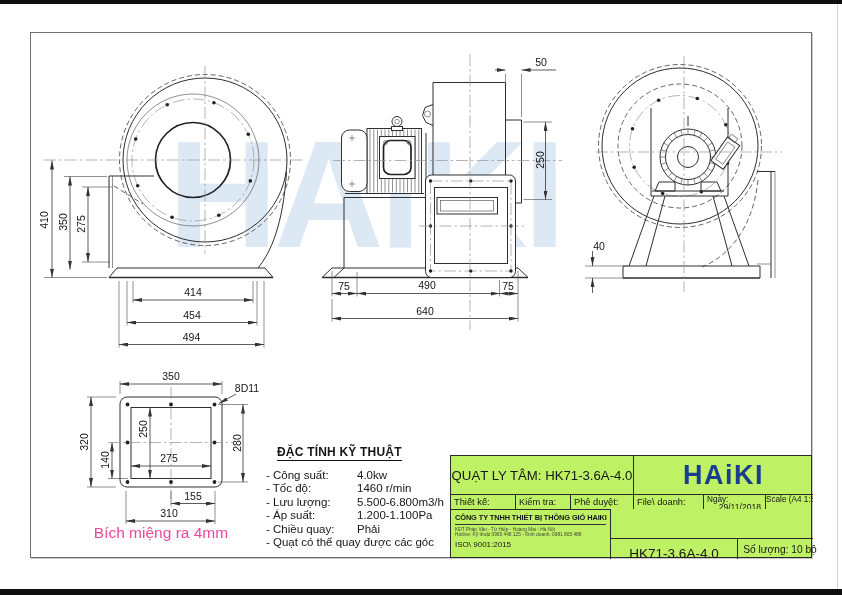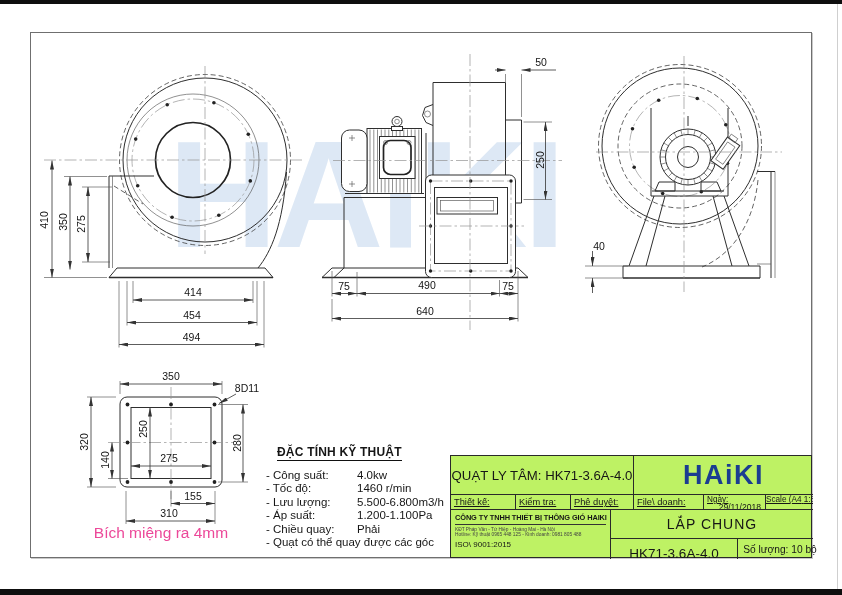--- a/index.html
+++ b/index.html
@@ -36,21 +36,21 @@
                   font-size:15.5px;color:#ec4899;z-index:3;}
   
   #tblock{position:absolute;left:450px;top:455px;width:362px;height:103px;z-index:3;
           box-sizing:border-box;border:1.2px solid #2a2a2a;background:#bef264;}
   #tblock .cell{position:absolute;box-sizing:border-box;border-color:#2a2a2a;}
   .c-product{left:0;top:0;width:183px;height:38px;border-right:1px solid #2a2a2a;
              display:flex;align-items:center;justify-content:center;font-size:13.2px;}
   .c-logo{left:183px;top:0;width:179px;height:38px;display:flex;align-items:center;justify-content:center;}
   .logo-txt{font-size:27px;font-weight:bold;color:#1b3d91;letter-spacing:1.5px;}
   .r2{top:38px;height:15px;border-top:1px solid #2a2a2a;font-size:9.3px;line-height:14px;
-      padding-left:3px;white-space:nowrap;overflow:hidden;text-decoration:underline;}
+      padding-left:3px;white-space:nowrap;overflow:hidden;}
   .c-design{left:0;width:65px;border-right:1px solid #2a2a2a;}
   .c-check{left:65px;width:55px;border-right:1px solid #2a2a2a;}
   .c-approve{left:120px;width:63px;border-right:1px solid #2a2a2a;}
   .c-file{left:183px;width:70px;border-right:1px solid #2a2a2a;}
   .c-date{left:253px;width:62px;border-right:1px solid #2a2a2a;font-size:8.2px;line-height:7.5px;padding-top:1px;}
   .c-date .v{display:block;text-align:right;padding-right:4px;font-size:8.6px;}
   .c-scale{left:315px;width:47px;font-size:8.2px;line-height:7.5px;padding-top:1px;text-align:center;padding-left:0;}
   .c-company{left:0;top:53px;width:160px;height:50px;border-top:1px solid #2a2a2a;
              border-right:1px solid #2a2a2a;padding:3px 4px;}
   .co-name{font-size:7.4px;font-weight:bold;white-space:nowrap;border-bottom:.8px solid #333;
@@ -317,17 +317,16 @@
       <span class="v" style="text-align:center;">1:8</span>
     </div>
     <div class="cell c-company">
       <div class="co-name">CÔNG TY TNHH THIẾT BỊ THÔNG GIÓ HAIKI</div>
       <div class="co-addr">
         <div>KĐT Pháp Vân - Tứ Hiệp - Hoàng Mai - Hà Nội</div>
         <div>Hotline: Kỹ thuật 0965 448 125 - Kinh doanh: 0981 805 488</div>
       </div>
       <div class="co-iso">ISO\ 9001:2015</div>
     </div>
-    <div class="cell c-assembly">LẮP CHUNG</div>
     <div class="cell c-model">HK71-3.6A-4.0</div>
     <div class="cell c-qty">Số lượng: 10 bộ</div>
   </div>
 </div>
 
 </body></html>

